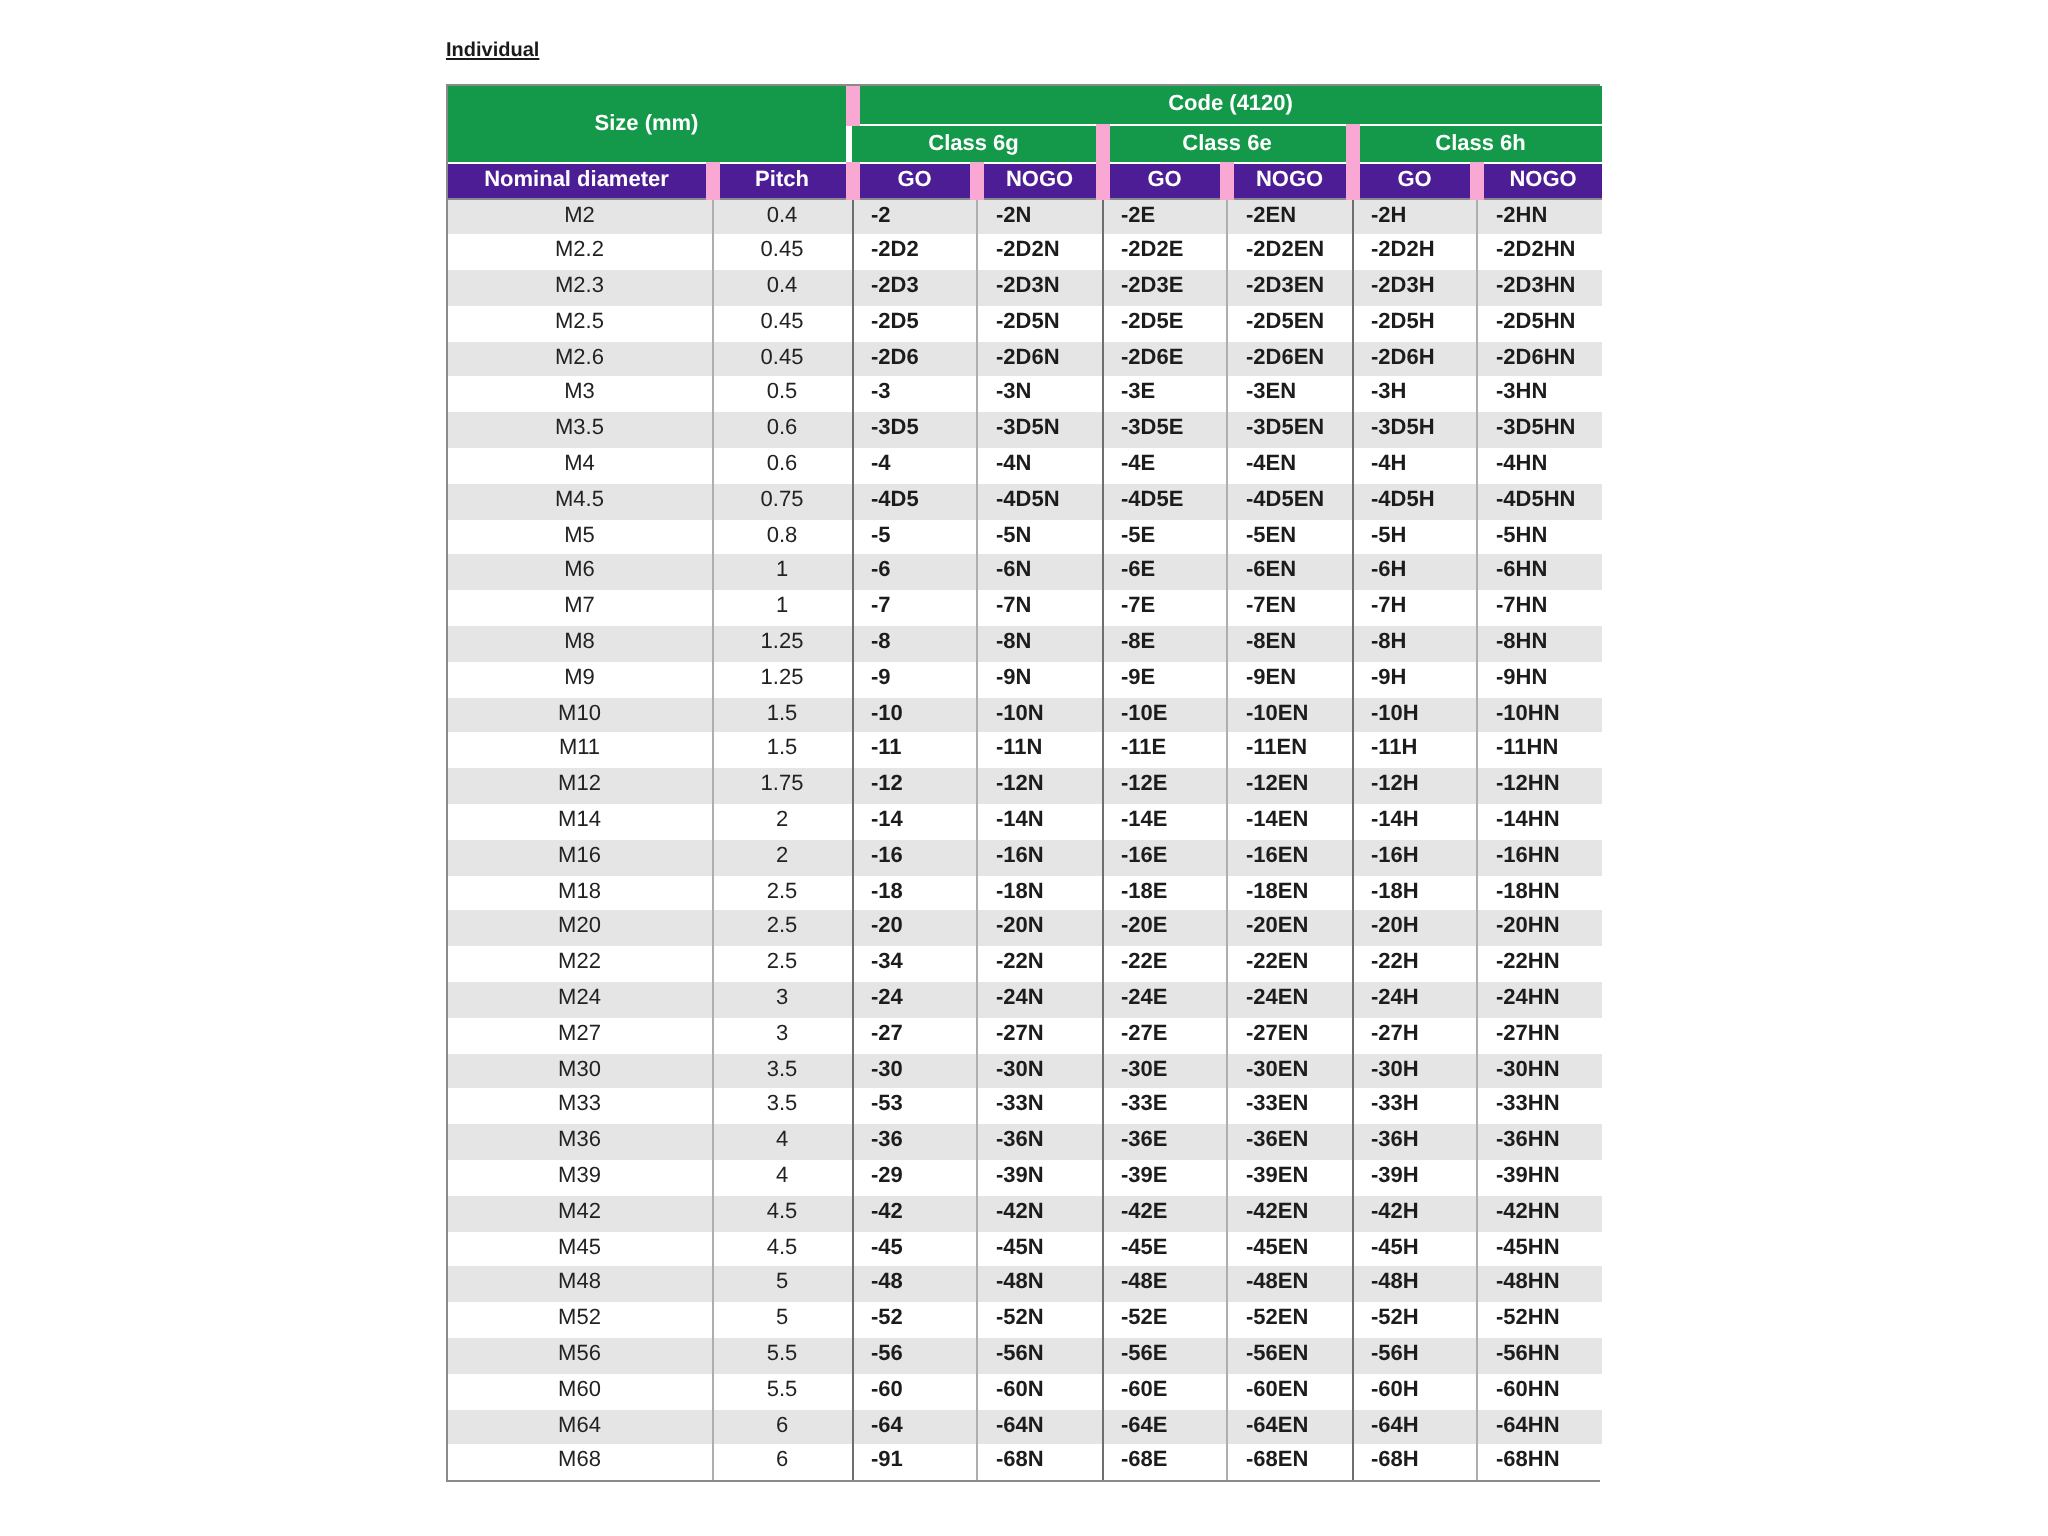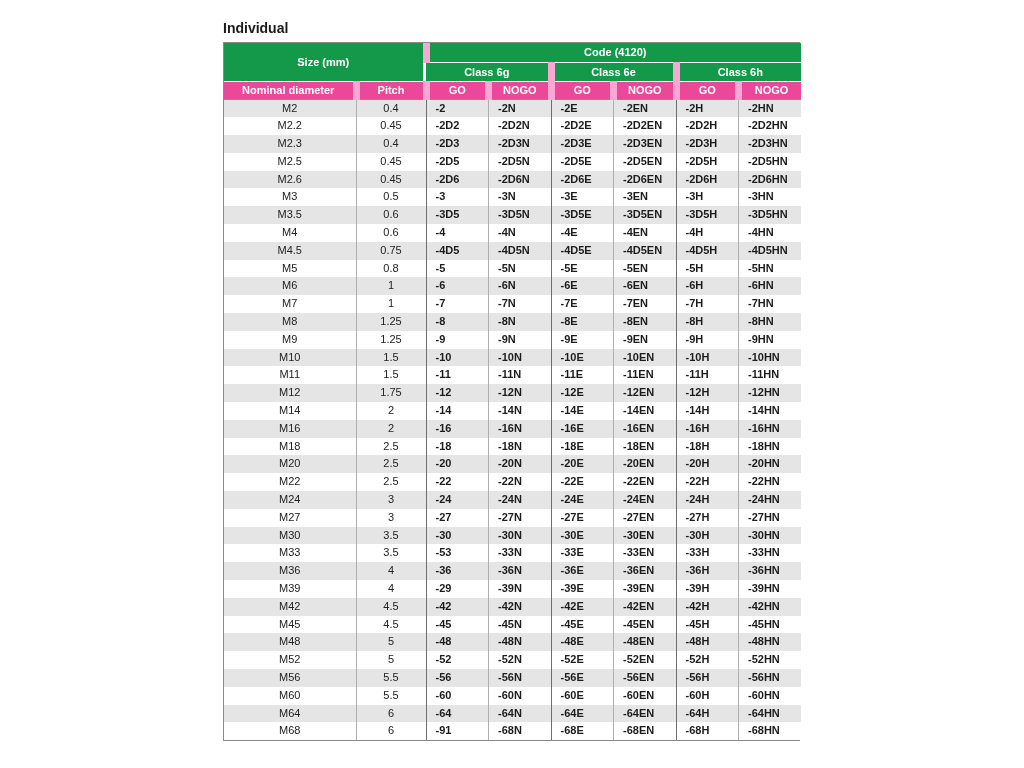--- a/index.html
+++ b/index.html
@@ -8,23 +8,24 @@
     width: 1024px; height: 768px;
     font-family: "Liberation Sans", "DejaVu Sans", sans-serif;
     position: relative;
     overflow: hidden;
   }
   .page { position: absolute; inset: 0; background: #ffffff; }
 
   .title {
     position: absolute;
     left: 223px; top: 20px;
-    font-size: 14px;
+    font-size: 10px;
     font-weight: bold;
     color: #1a1a1a;
+    text-decoration: underline;
   }
 
   .table-wrap {
     position: absolute;
     left: 223px; top: 42px;
     width: 577px;
     border: 1px solid #8a8a8a;
     background: #ffffff;
   }
 
@@ -46,21 +47,21 @@
     background: #14994a;
     color: #ffffff;
     font-size: 11px;
     font-weight: bold;
     height: 19px;
     border-left: 7px solid #f9a8d4;
     border-bottom: 1px solid #ffffff;
   }
   thead th:first-child { border-left: none; }
   thead tr.dark th {
-    background: #ec4899;
+    background: #4c1d95;
     height: 18px;
     border-bottom: 1px solid #8a8a8a;
   }
 
   
   tbody td {
     height: 17.8px;
     font-size: 11px;
     color: #222222;
     background: #ffffff;
@@ -328,21 +329,21 @@
             <td class="code grp">-20</td>
             <td class="code">-20N</td>
             <td class="code grp">-20E</td>
             <td class="code">-20EN</td>
             <td class="code grp">-20H</td>
             <td class="code">-20HN</td>
           </tr>
           <tr>
             <td>M22</td>
             <td>2.5</td>
-            <td class="code grp">-22</td>
+            <td class="code grp">-34</td>
             <td class="code">-22N</td>
             <td class="code grp">-22E</td>
             <td class="code">-22EN</td>
             <td class="code grp">-22H</td>
             <td class="code">-22HN</td>
           </tr>
           <tr class="alt">
             <td>M24</td>
             <td>3</td>
             <td class="code grp">-24</td>

